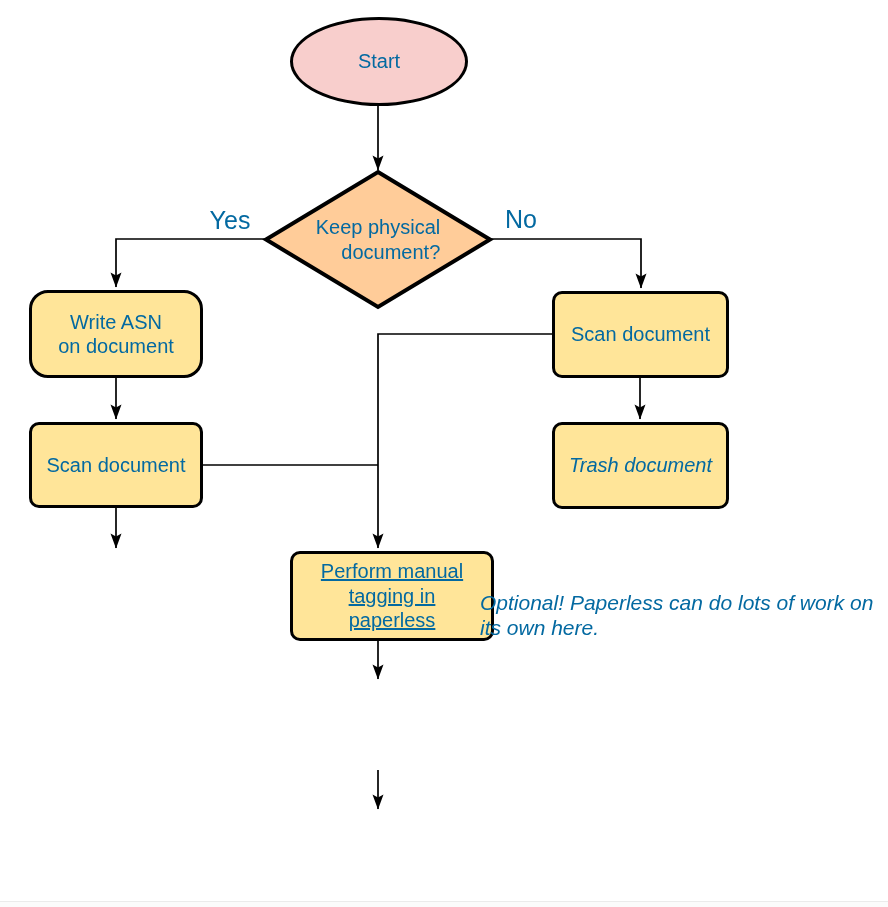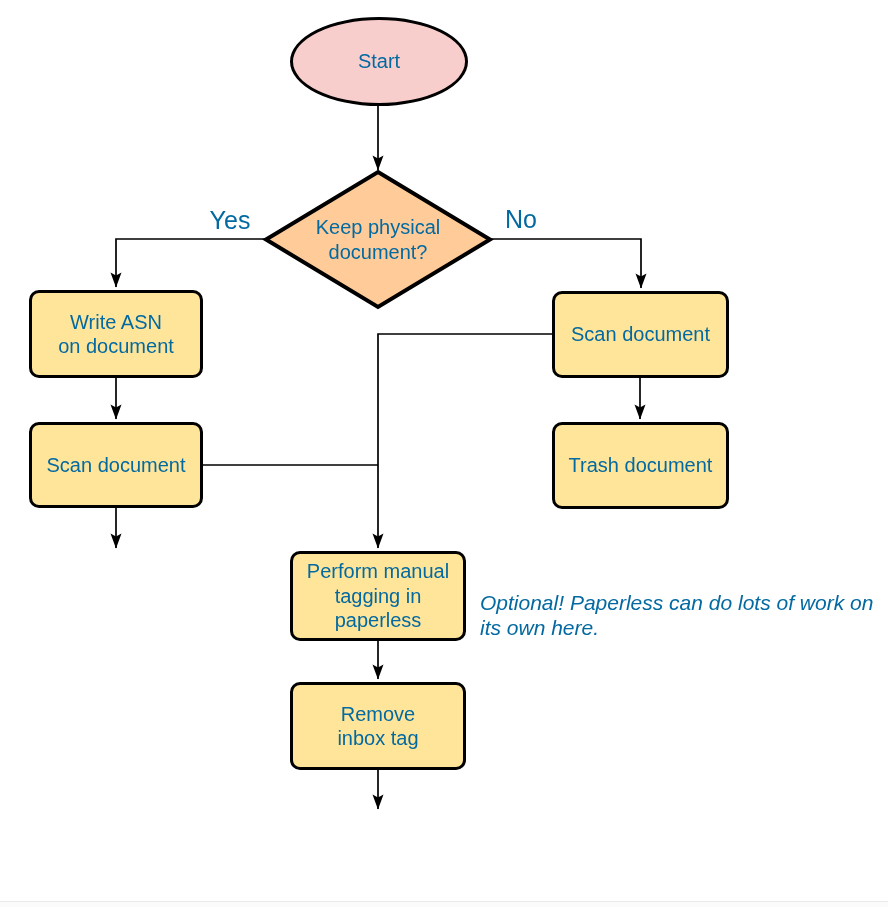--- a/index.html
+++ b/index.html
@@ -35,21 +35,21 @@
   }
   .terminal {
     border: 3px solid #000;
     border-radius: 50%;
   }
   .decision-label {
     position: absolute;
     display: flex;
     align-items: center;
     justify-content: center;
-    text-align: center;
+    text-align: right;
     font-size: 20px;
     line-height: 1.25;
     white-space: pre-line;
   }
   .edge-label {
     position: absolute;
     font-size: 25px;
     text-align: center;
   }
   .annotation {
@@ -70,21 +70,21 @@
     box-sizing: border-box;
   }
 
   
   #node-start        { left: 290px; top: 17px;  width: 178px; height: 89px; }
   #node-write-asn    { left: 29px;  top: 290px; width: 174px; height: 88px; }
   #node-scan-left    { left: 29px;  top: 422px; width: 174px; height: 86px; }
   #node-archive      { left: 29px;  top: 551px; width: 174px; height: 90px; }
   #node-scan-right   { left: 552px; top: 291px; width: 177px; height: 87px; }
   #node-trash        { left: 552px; top: 422px; width: 177px; height: 87px; }
-  #node-tagging      { left: 290px; top: 551px; width: 176px; height: 90px; }
+  #node-tagging      { left: 290px; top: 551px; width: 204px; height: 90px; text-decoration: underline; }
   #node-remove-inbox { left: 290px; top: 682px; width: 176px; height: 88px; }
   #node-end          { left: 290px; top: 812px; width: 178px; height: 88px; }
   #label-decision    { left: 286px; top: 210px; width: 184px; height: 60px; }
   #label-yes         { left: 198px; top: 206px; width: 64px; }
   #label-no          { left: 493px; top: 205px; width: 56px; text-align: center; }
   #note-optional     { left: 480px; top: 590px; width: 420px; }
 </style>
 </head>
 <body>
 
@@ -115,36 +115,34 @@
 
   <div class="node terminal" id="node-start" style="background-color: rgb(248, 206, 204);">Start</div>
 
   <div class="decision-label" id="label-decision">Keep physical
 document?</div>
 
   <div class="edge-label" id="label-yes">Yes</div>
 
   <div class="edge-label" id="label-no">No</div>
 
-  <div class="node process" id="node-write-asn" style="background-color: rgb(255, 229, 153);">Write ASN
+  <div class="node process" id="node-write-asn" style="background-color: rgb(255, 229, 153); border-radius: 19px;">Write ASN
 on document</div>
 
   <div class="node process" id="node-scan-left" style="background-color: rgb(255, 229, 153);">Scan document</div>
 
 
   <div class="node process" id="node-scan-right" style="background-color: rgb(255, 229, 153);">Scan document</div>
 
-  <div class="node process" id="node-trash" style="background-color: rgb(255, 229, 153);">Trash document</div>
+  <div class="node process" id="node-trash" style="background-color: rgb(255, 229, 153); font-style: italic;">Trash document</div>
 
   <div class="node process" id="node-tagging" style="background-color: rgb(255, 229, 153);">Perform manual
 tagging in
 paperless</div>
 
   <div class="annotation" id="note-optional">Optional! Paperless can do lots of work on
 its own here.</div>
 
-  <div class="node process" id="node-remove-inbox" style="background-color: rgb(255, 229, 153);">Remove
-inbox tag</div>
 
 
   <div class="page-bottom-edge"></div>
 
 </div>
 
 </body></html>

